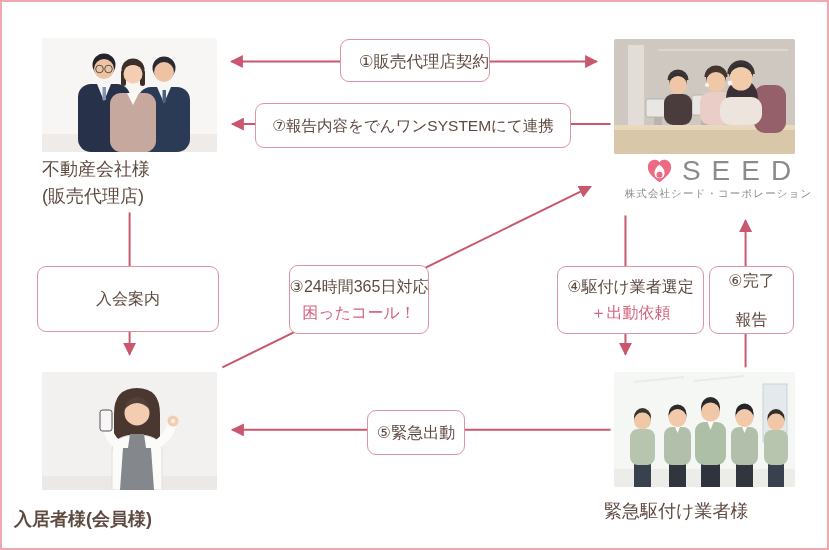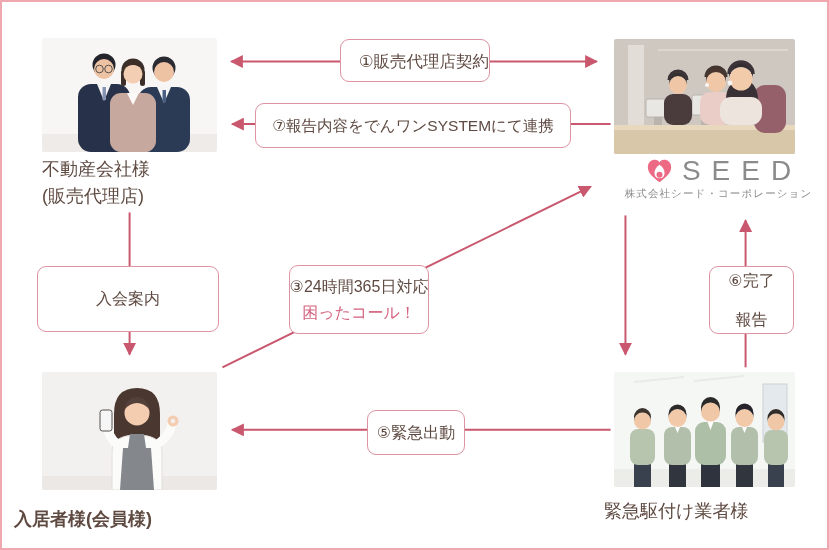--- a/index.html
+++ b/index.html
@@ -228,20 +228,24 @@
 
   <div class="box b2">
     <div>入会案内</div>
   </div>
 
   <div class="box b3">
     <div>③24時間365日対応</div>
     <div class="pink">困ったコール！</div>
   </div>
 
+  <div class="box b4">
+    <div>④駆付け業者選定</div>
+    <div class="pink">＋出動依頼</div>
+  </div>
 
   <div class="box b6">
     <div>⑥完了</div>
     <div>報告</div>
   </div>
 
   <div class="box b5">
     <div>⑤緊急出動</div>
   </div>
 

